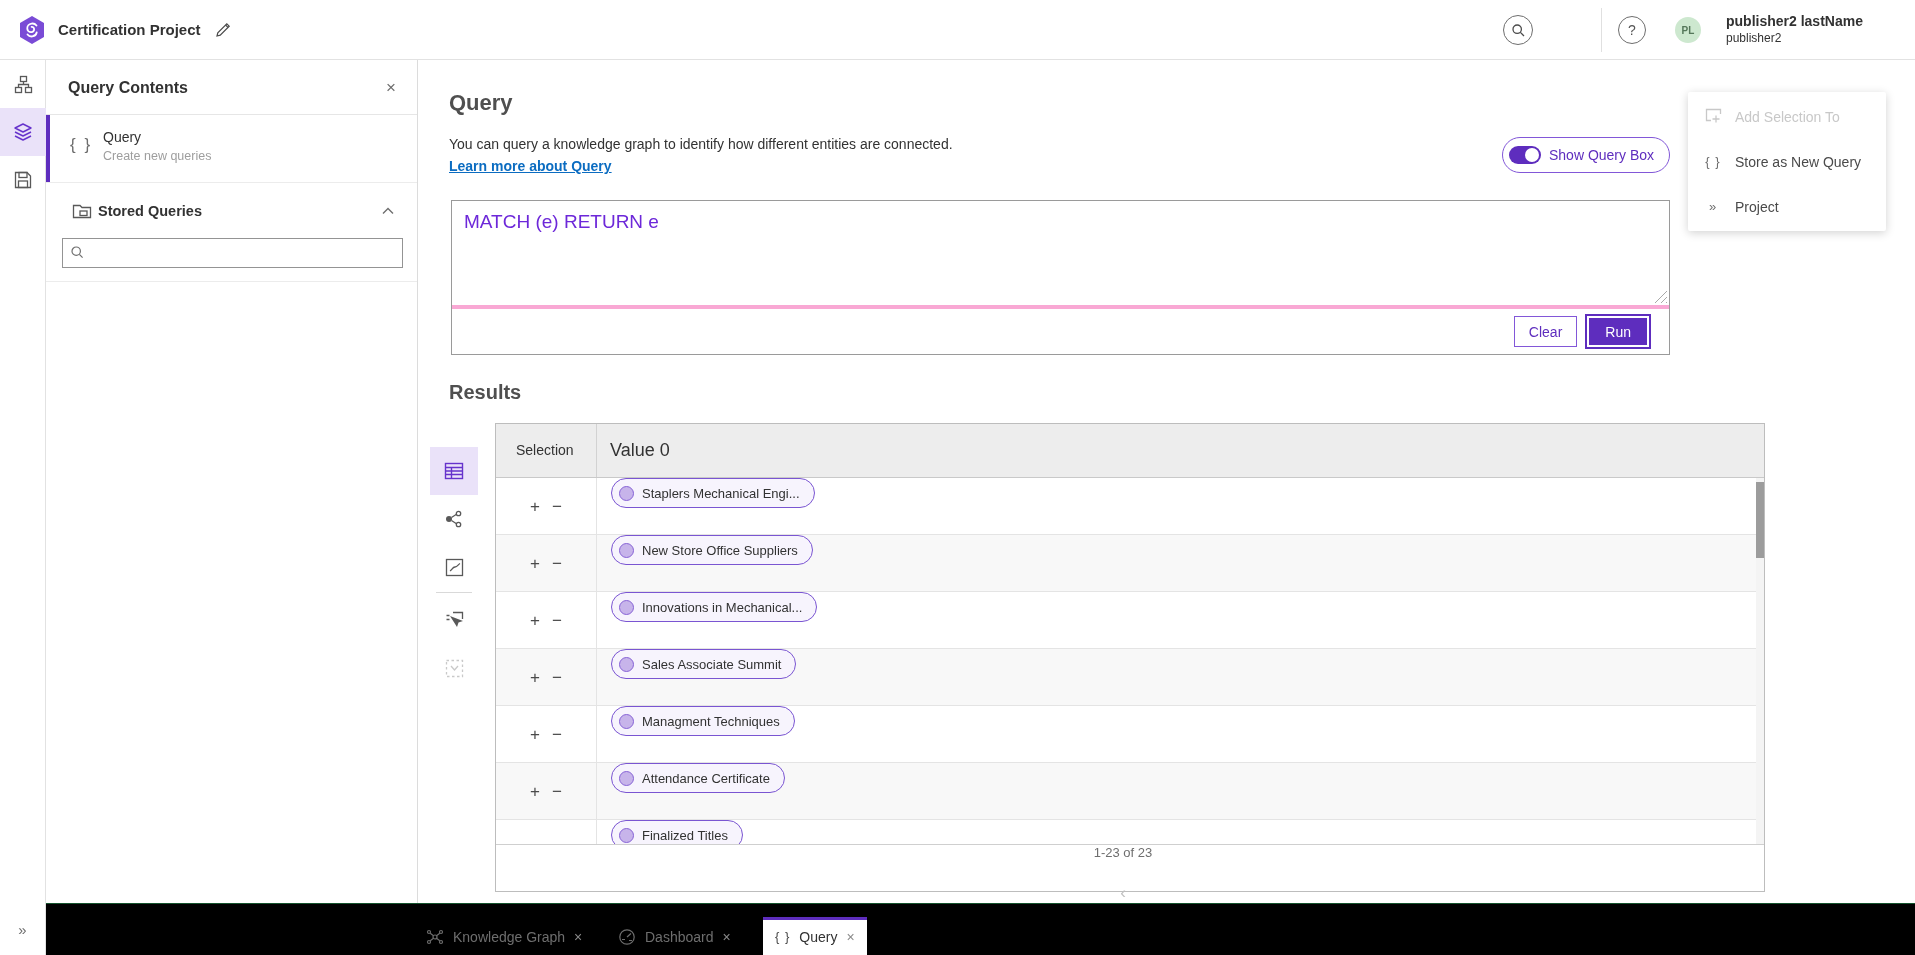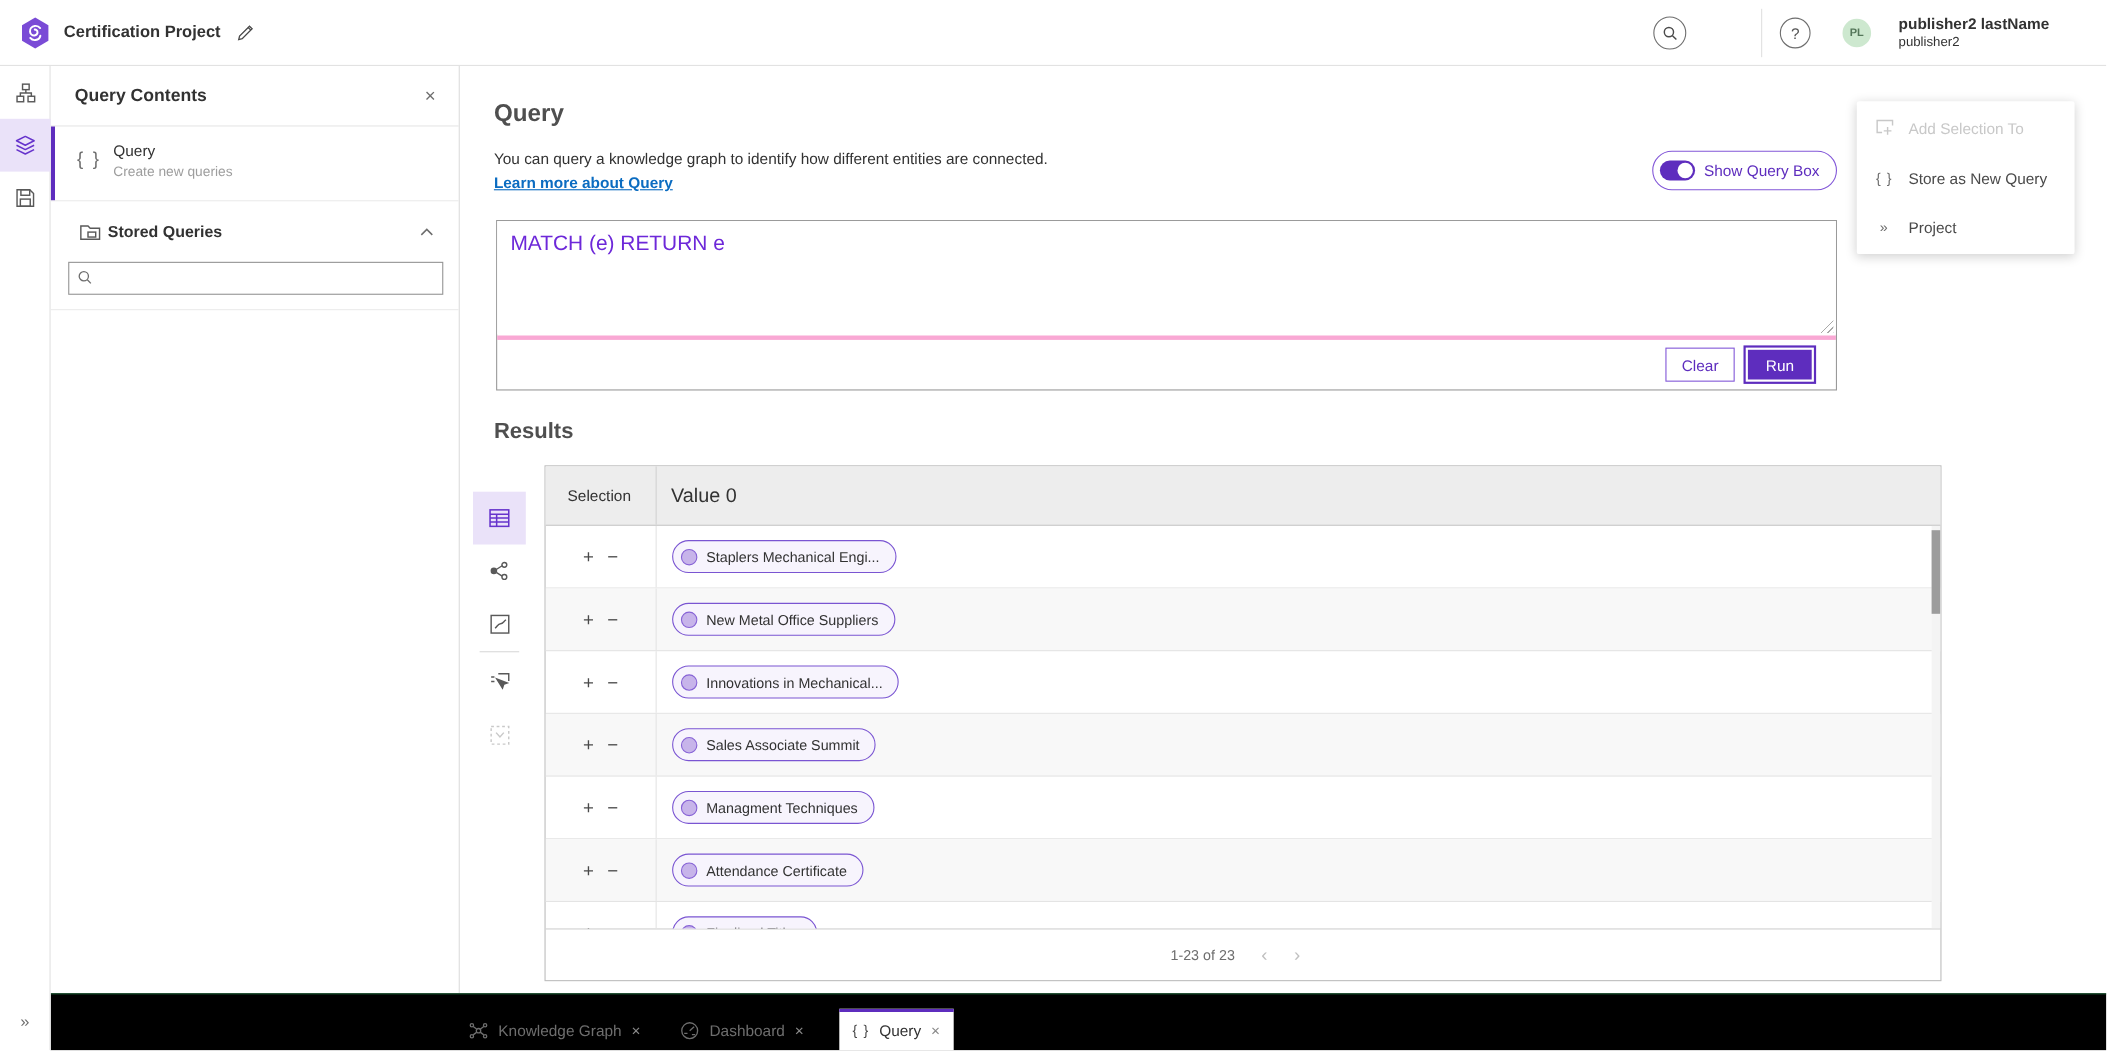--- a/index.html
+++ b/index.html
@@ -86,29 +86,29 @@
   .results-card { position:absolute; left:495px; top:423px; width:1270px; height:469px; border:1px solid #bdbdbd; background:#fff; }
   .r-header { display:flex; height:54px; background:#ededed; border-bottom:1px solid #c9c9c9; }
   .r-header .col1 { width:101px; border-right:1px solid #d2d2d2; font-size:14px; color:#323232; line-height:53px; padding-left:20px; }
   .r-header .col2 { flex:1; font-size:18px; color:#323232; line-height:53px; padding-left:13px; }
   .r-body { position:relative; height:366px; overflow:hidden; }
   .trow { display:flex; height:57px; border-bottom:1px solid #e4e4e4; }
   .trow:nth-child(even) { background:#f8f8f8; }
   .sel-cell { width:101px; border-right:1px solid #e4e4e4; display:flex; align-items:center; justify-content:center; gap:12px; }
   .pm { background:none; border:none; font-size:17px; color:#4a4a4a; cursor:pointer; line-height:1;
         font-family:"Liberation Sans",sans-serif; }
-  .val-cell { flex:1; display:flex; align-items:center; padding-left:14px; }
+  .val-cell { flex:1; display:flex; align-items:flex-start; padding-left:14px; }
   .pill { display:inline-flex; align-items:center; height:30px; border:1px solid #7a55d2; border-radius:15px;
           background:#f7f4fd; padding:0 14px 0 7px; cursor:pointer; }
   .pill .dot { width:15px; height:15px; border-radius:50%; background:#c7b4ea; border:1px solid #8763d6; margin-right:8px; }
   .pill .pl-label { font-size:13px; color:#323232; white-space:nowrap; }
   .scroll-track { position:absolute; right:0; top:0; width:8px; height:366px; background:#f4f4f4; }
   .scroll-thumb { position:absolute; right:0; top:4px; width:8px; height:76px; background:#9c9c9c; cursor:grab; }
-  .r-footer { display:flex; align-items:center; justify-content:center; height:47px; border-top:1px solid #cfcfcf;
-              gap:24px; padding-right:14px; }
+  .r-footer { display:flex; align-items:center; justify-content:space-between; height:47px; border-top:1px solid #cfcfcf;
+              gap:24px; padding-right:14px;flex-direction:column; }
   .range-label { font-size:13px; color:#6e6e6e; }
   .pg-btn { background:none; border:none; font-size:17px; color:#c0c0c0; cursor:pointer; line-height:1;
             font-family:"Liberation Sans",sans-serif; }
 
   
   .ctx-menu { position:absolute; left:1688px; top:92px; width:198px; background:#fff; border-radius:2px;
               box-shadow:0 2px 10px rgba(0,0,0,0.18); padding:2px 0; z-index:30; }
   .ctx-item { height:45px; display:flex; align-items:center; gap:13px; padding-left:16px; cursor:pointer; }
   .ctx-item .ci-icon { width:18px; display:flex; justify-content:center; color:#6e6e6e; font-size:13px; letter-spacing:1px; }
   .ctx-item .ci-label { font-size:14px; color:#4a4a4a; }
@@ -335,21 +335,21 @@
       </div>
 
       <div class="trow">
         <div class="sel-cell">
           <button class="pm">+</button>
           <button class="pm">−</button>
         </div>
         <div class="val-cell">
           <span class="pill">
             <span class="dot"></span>
-            <span class="pl-label">New Metal Office Suppliers</span>
+            <span class="pl-label">New Store Office Suppliers</span>
           </span>
         </div>
       </div>
 
       <div class="trow">
         <div class="sel-cell">
           <button class="pm">+</button>
           <button class="pm">−</button>
         </div>
         <div class="val-cell">

